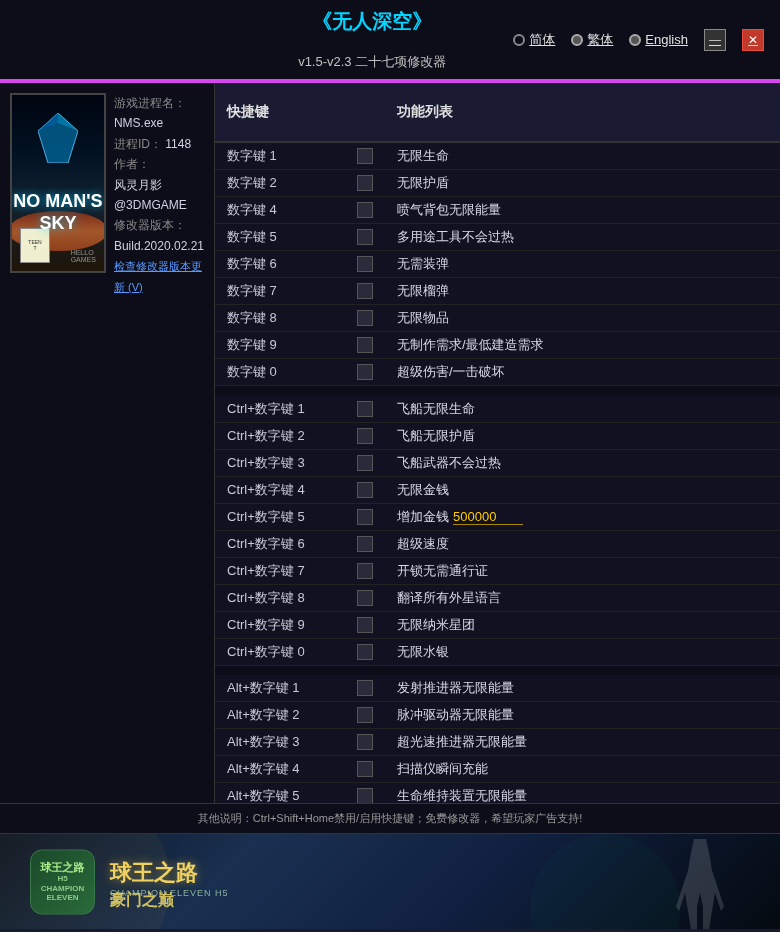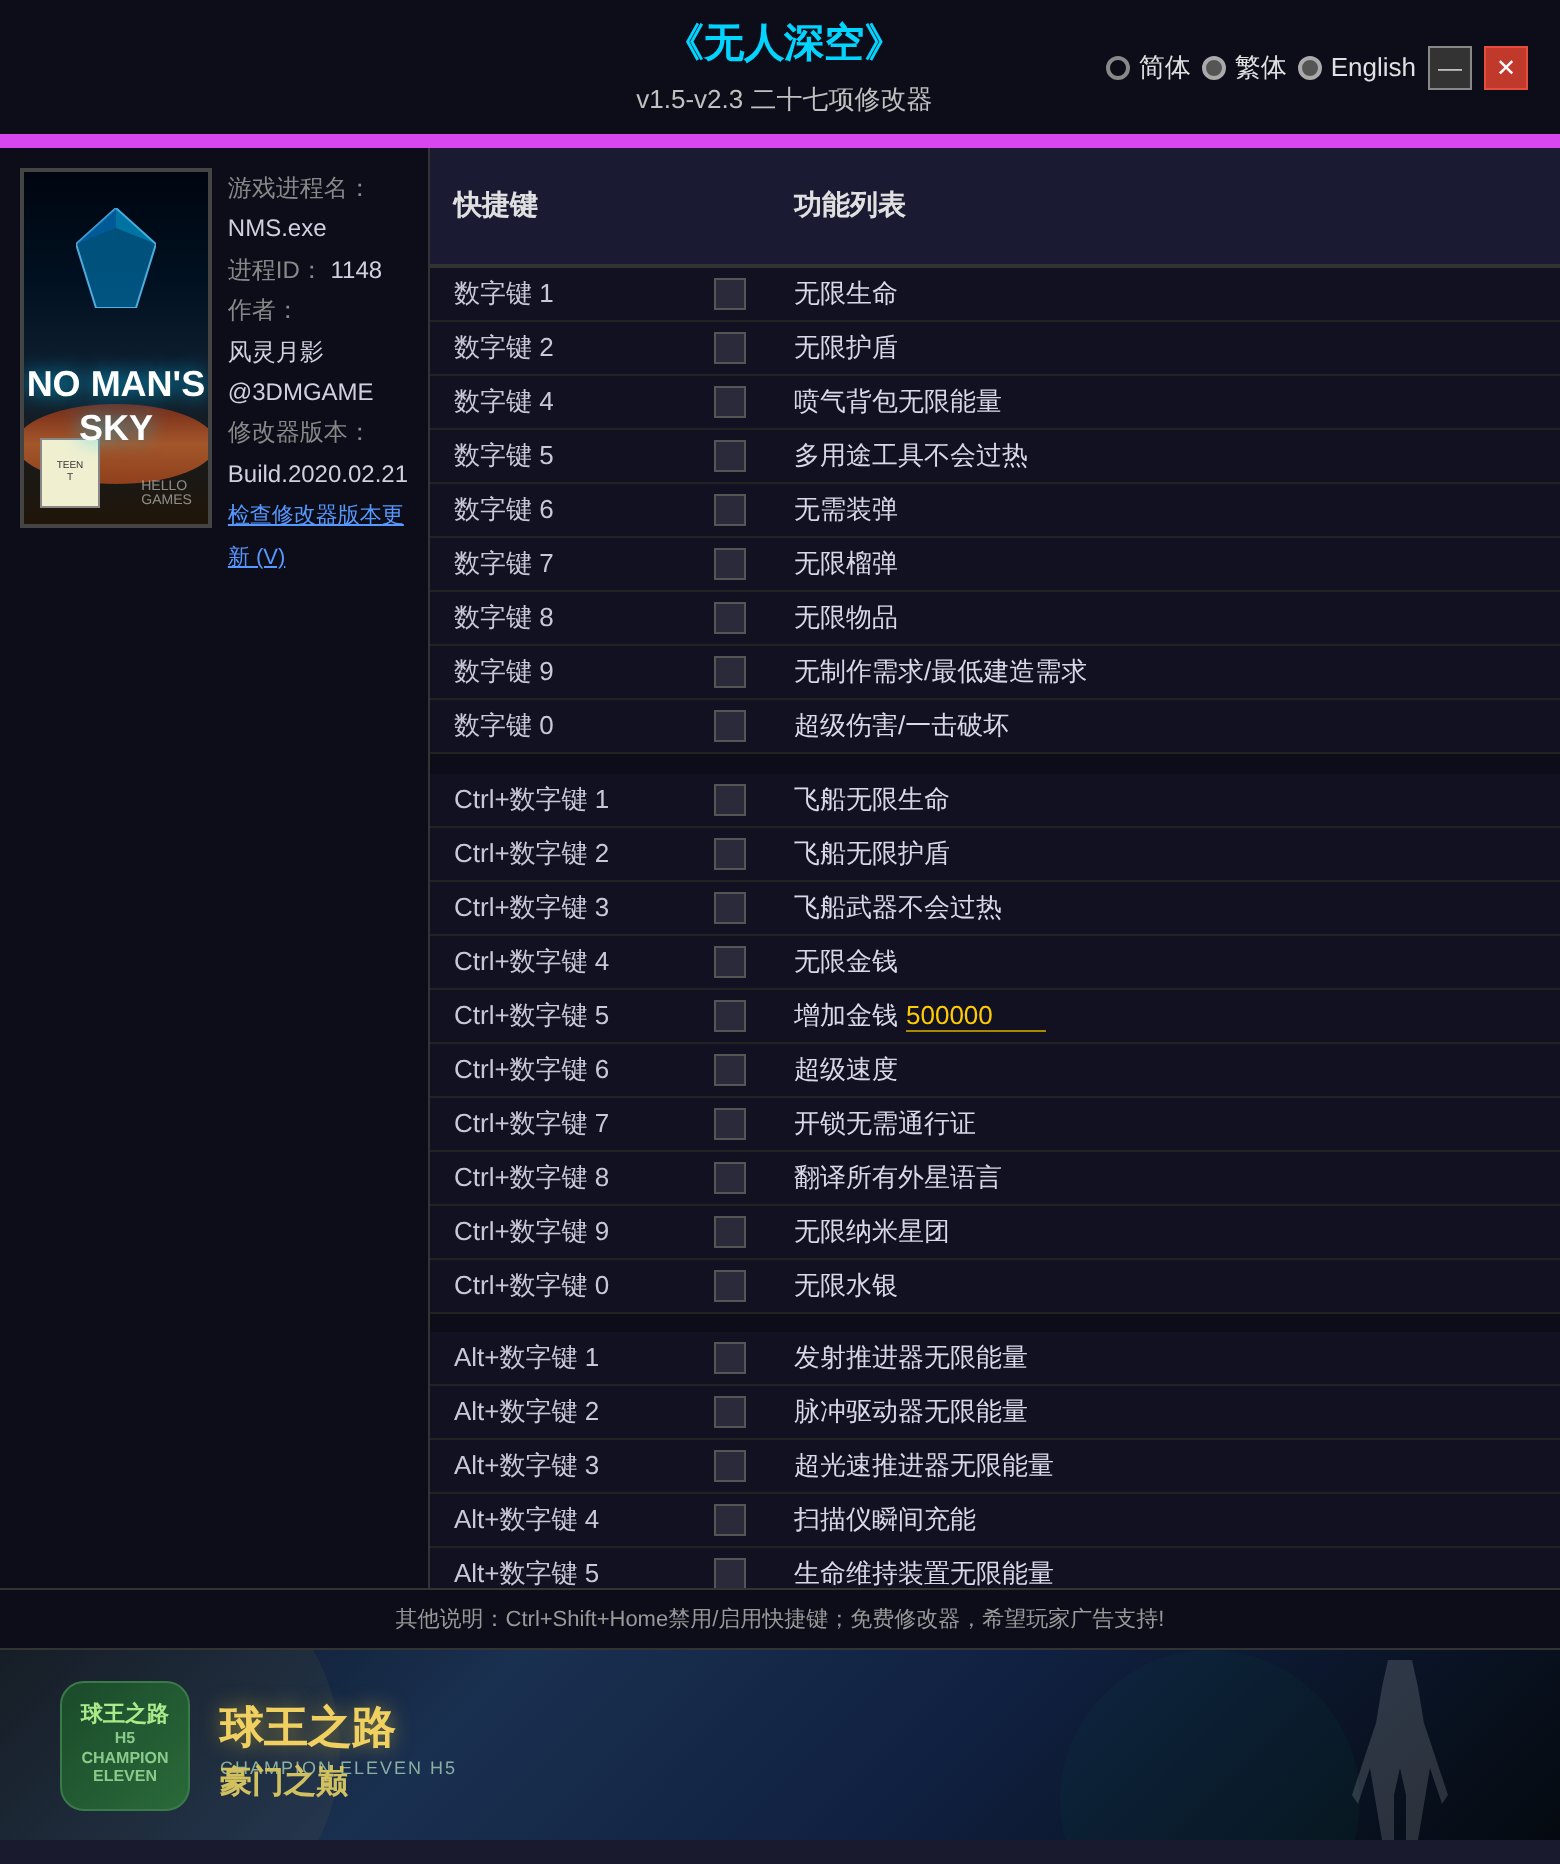--- a/index.html
+++ b/index.html
@@ -13,39 +13,40 @@
       position: relative;
     }
 
     
     .header {
       background: #0d0d1a;
       padding: 8px 16px;
       display: flex;
       align-items: center;
       justify-content: space-between;
-      border-bottom: 7px solid #d946ef;
+      border-bottom: 4px solid #d946ef;
     }
     .header-title {
       text-align: center;
     }
     .header-title .main-title {
       color: #00d4ff;
       font-size: 20px;
       font-weight: bold;
     }
     .header-title .sub-title {
       color: #c0c0c0;
       font-size: 13px;
-      margin-top: 6px;
+      margin-top: 18px;
     }
     .header-controls {
       display: flex;
       align-items: center;
-      gap: 6px;
+      gap: 16px;
+      text-decoration: underline;
     }
     .lang-option {
       display: flex;
       align-items: center;
       gap: 4px;
       font-size: 13px;
       cursor: pointer;
     }
     .radio-circle {
       width: 12px;

